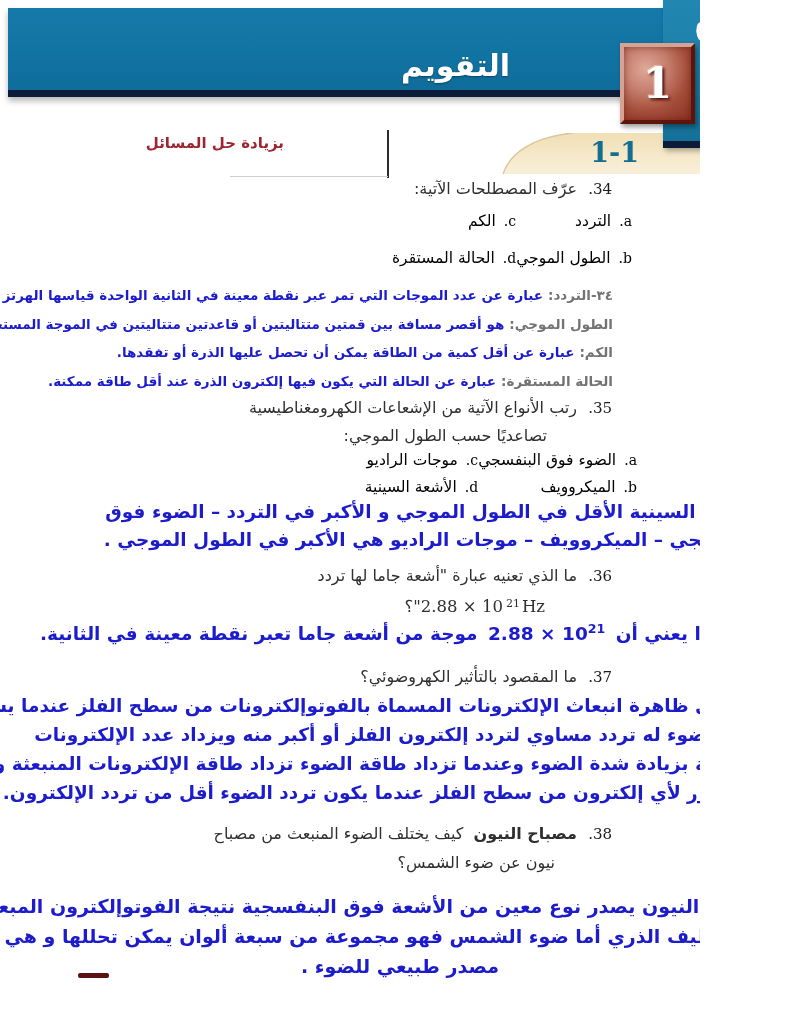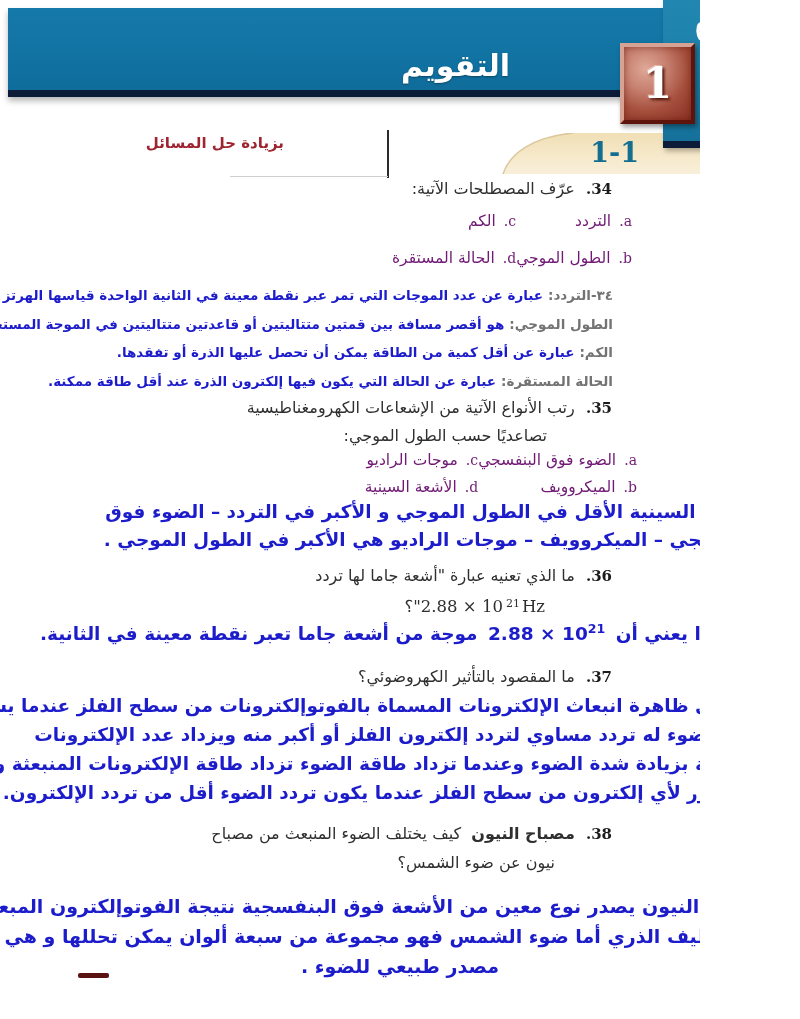--- a/index.html
+++ b/index.html
@@ -56,24 +56,24 @@
     color:#136e90;font-family:"DejaVu Serif",serif;font-weight:bold;font-size:27px;
   }
   .skill{
     position:absolute;right:416px;top:134px;width:160px;text-align:right;direction:rtl;
     color:#9e2430;font-weight:bold;font-size:15px;
   }
   .vline{position:absolute;left:387px;top:130px;width:2px;height:48px;background:#2b2b2b;}
   .hline{position:absolute;left:230px;top:176px;width:158px;height:1px;background:#cfcfcf;}
   
   .q{position:absolute;direction:rtl;color:#2f2f2f;font-size:16px;white-space:nowrap;text-align:right;}
-  .qnum{font-family:"DejaVu Serif",serif;font-weight:bold;font-size:15px;margin-left:6px;color:#1c1c1c;}
+  .qnum{font-family:"DejaVu Serif",serif;font-weight:normal;font-size:15px;margin-left:6px;color:#1c1c1c;}
   .qlead{font-weight:bold;margin-left:5px;}
   .items{position:absolute;direction:rtl;display:grid;grid-template-columns:1fr 1fr;}
-  .item{font-size:15.5px;color:#701a75;white-space:nowrap;}
+  .item{font-size:15.5px;color:#000000;white-space:nowrap;}
   .letter{font-family:"DejaVu Serif",serif;font-size:14px;margin-left:8px;}
   
   .ans{position:absolute;direction:rtl;font-weight:bold;color:#1c1ccb;white-space:nowrap;}
   .ans-sm{font-size:13.5px;line-height:28.7px;text-align:right;}
   .ans-lg{font-size:18.5px;text-align:right;}
   .lh29{line-height:29px;}  .lh28{line-height:28px;}  .lh30{line-height:30px;}
   .red{color:#e01818;}
   .term{color:#737373;margin-left:5px;}
   .mx{margin:0 4px;}
   .alignL{text-align:left;}

